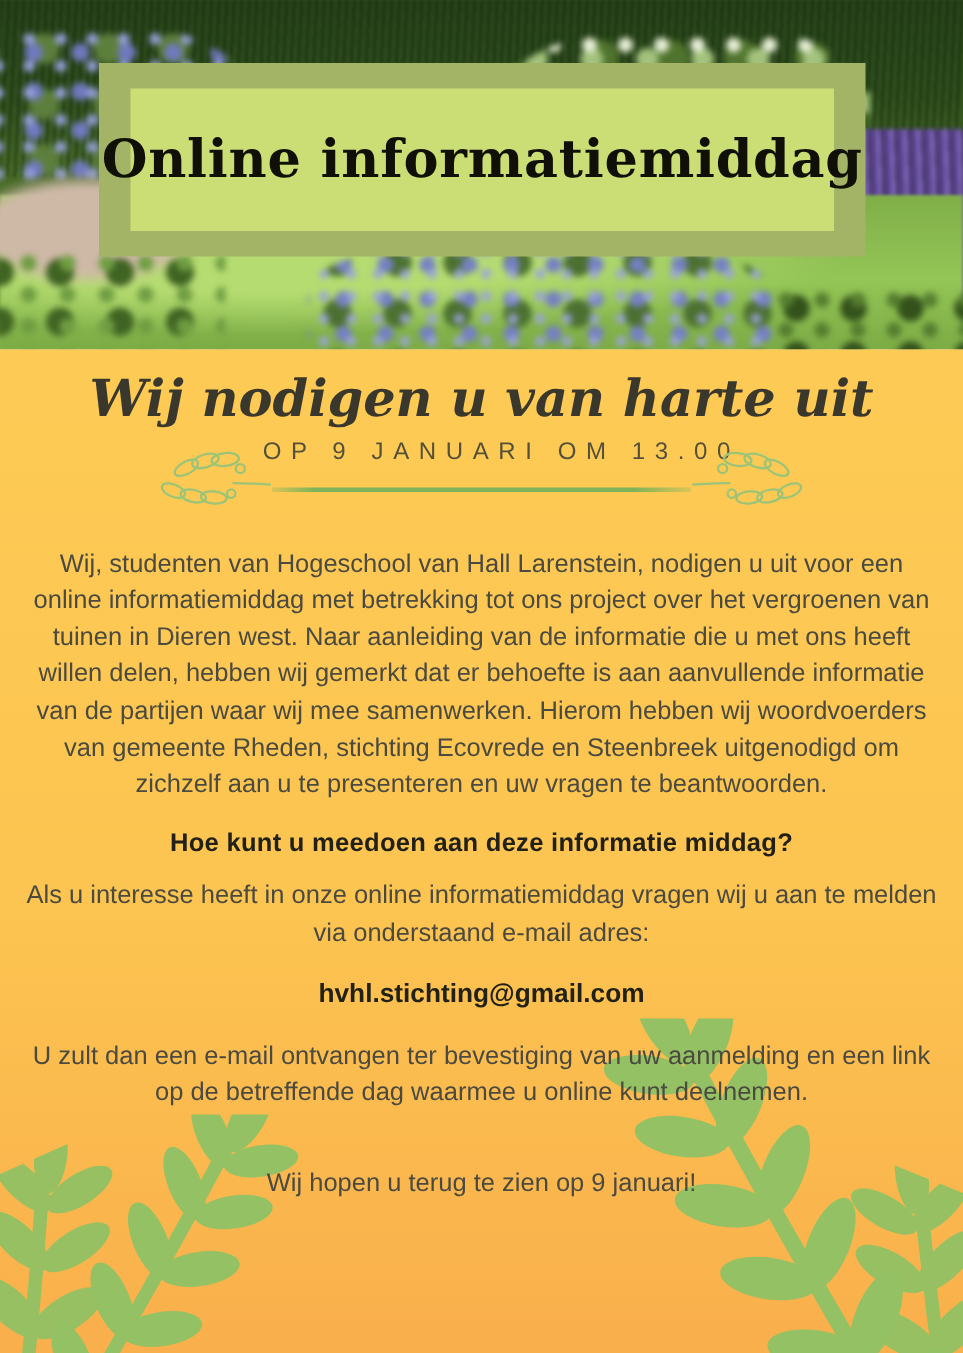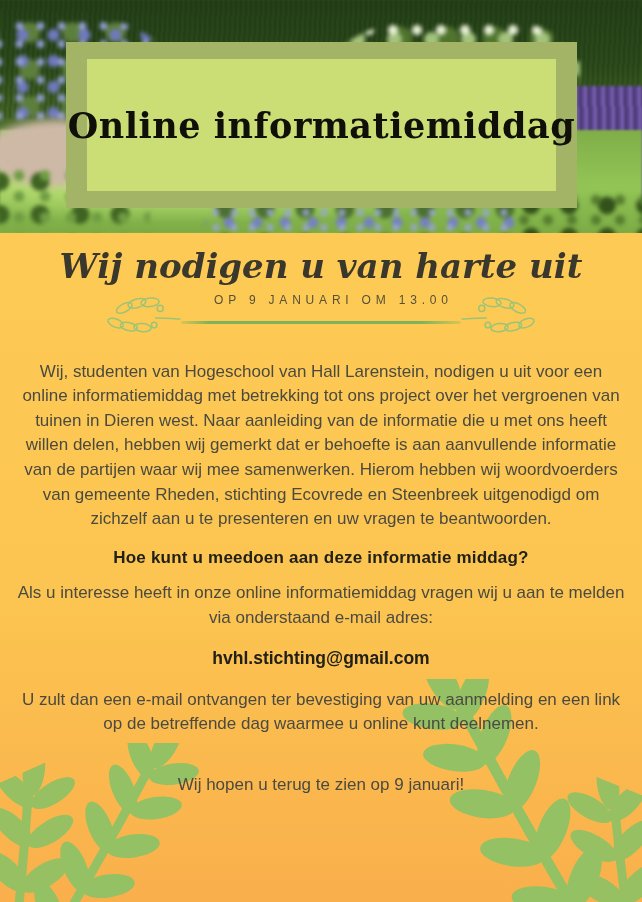--- a/index.html
+++ b/index.html
@@ -92,21 +92,21 @@
     background-image:
       radial-gradient(circle, #557d2f 0 30%, rgba(0,0,0,0) 34%),
       radial-gradient(circle, #33511b 0 34%, rgba(0,0,0,0) 38%);
     background-size: 24px 20px, 38px 31px;
     filter: blur(2px);
   }
 
   .banner {
     position: absolute; z-index: 5;
     left: 66px; top: 42px;
-    width: 511px; height: 166px;
+    width: 511px; height: 129px;
     background: var(--banner-outer, #a3b466);
     padding: 17px 21px;
   }
   .banner-inner {
     width: 100%; height: 100%;
     background: var(--banner-inner, #cbdd75);
     display: flex; align-items: center; justify-content: center;
   }
   .banner-inner h1 {
     font-family: "DejaVu Serif", serif;
@@ -135,21 +135,21 @@
     padding-top: 12px;
     font-family: "DejaVu Serif", serif;
     font-style: italic;
     font-weight: 600;
     font-size: 34px;
     line-height: 1.25;
     color: var(--script-text, #3a372c);
   }
   .date-line {
     margin-top: 5px;
-    font-size: 12px;
+    font-size: 16px;
     letter-spacing: .40em;
     padding-left: .40em;
     color: var(--date-text, #55503a);
     margin-left: 20px;
   }
 
   .divider-row {
     margin: -18px auto 0;
     width: 430px; height: 58px;
     display: flex; align-items: flex-start; justify-content: center;

